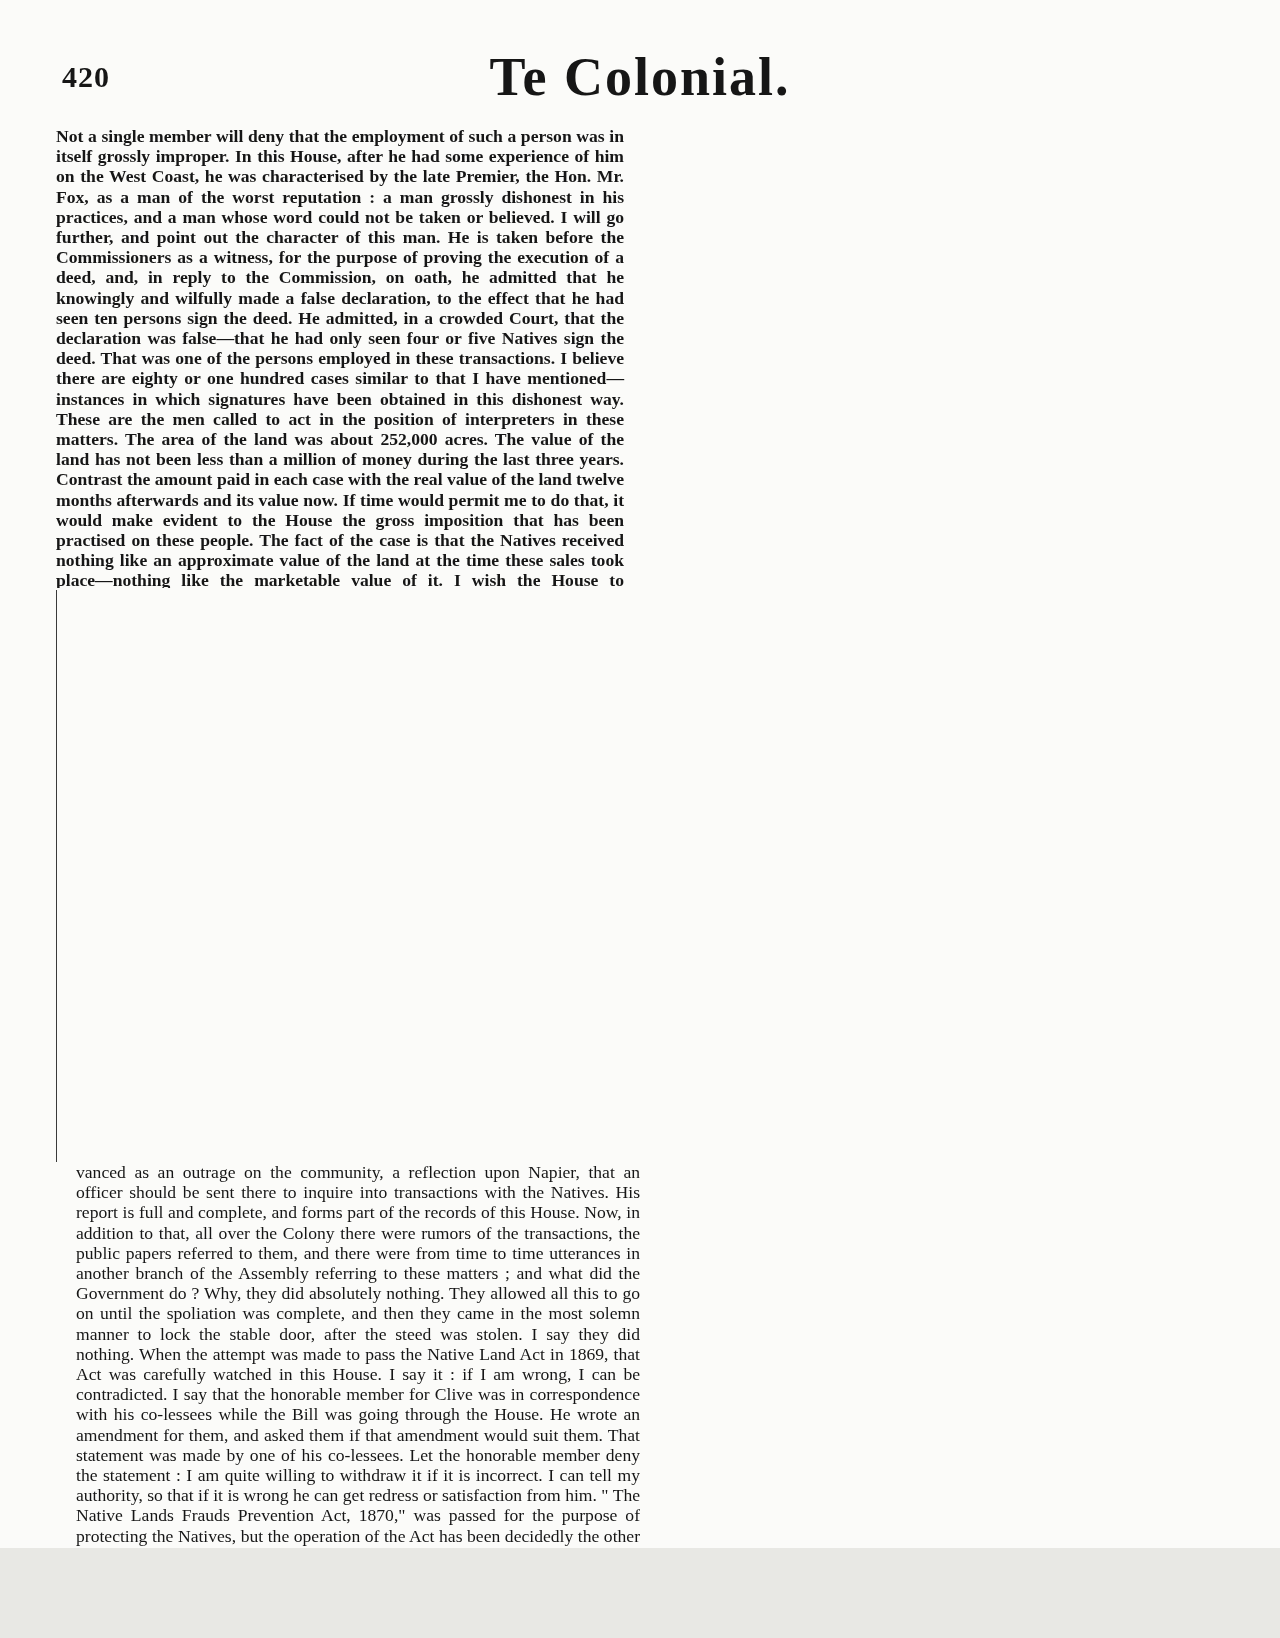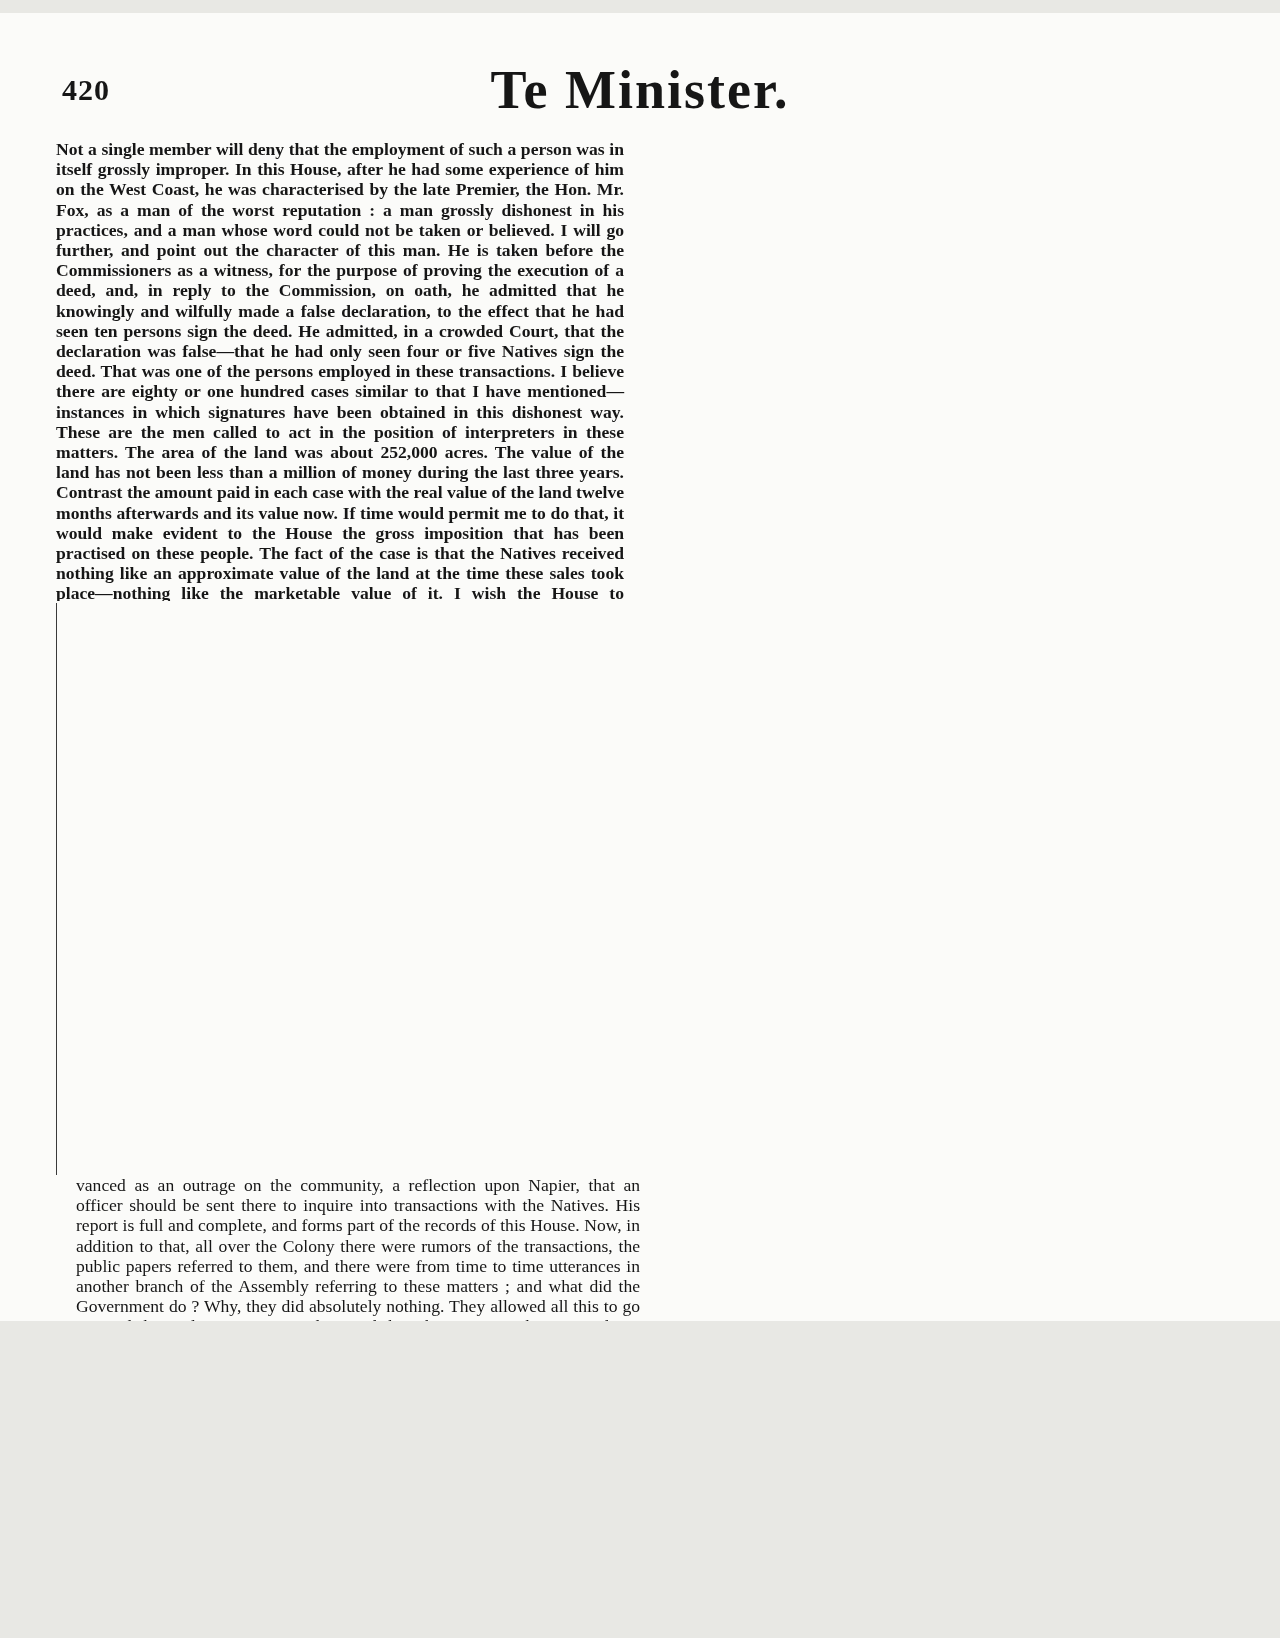--- a/index.html
+++ b/index.html
@@ -3,22 +3,22 @@
 <meta charset="utf-8">
 <style>
   html, body {
     margin: 0;
     padding: 0;
     background: #e8e8e4;
   }
   .page {
     position: relative;
     width: 1280px;
-    height: 1308px;
-    margin: 13px auto;
+    height: 1548px;
+    margin: 0 auto;
     background: #fbfbf9;
     color: #161616;
     font-family: "Liberation Serif", "DejaVu Serif", serif;
     overflow: hidden;
     box-sizing: border-box;
   }
   .masthead {
     position: relative;
     height: 70px;
     margin-top: 42px;
@@ -70,20 +70,20 @@
     margin-top: 2px;
     height: 1452px;
   }
 </style>
 </head>
 <body>
 
 <div class="page">
   <header class="masthead">
     <span class="page-number">420</span>
-    <h1 class="title">Te Minister.</h1>
+    <h1 class="title">Te Colonial.</h1>
   </header>
   <main class="columns">
     <div class="column left">Not a single member will deny that the employment of such a person was in itself grossly improper. In this House, after he had some experience of him on the West Coast, he was characterised by the late Premier, the Hon. Mr. Fox, as a man of the worst reputation : a man grossly dishonest in his practices, and a man whose word could not be taken or believed. I will go further, and point out the character of this man. He is taken before the Commissioners as a witness, for the purpose of proving the execution of a deed, and, in reply to the Commission, on oath, he admitted that he knowingly and wilfully made a false declaration, to the effect that he had seen ten persons sign the deed. He admitted, in a crowded Court, that the declaration was false—that he had only seen four or five Natives sign the deed. That was one of the persons employed in these transactions. I believe there are eighty or one hundred cases similar to that I have mentioned—instances in which signatures have been obtained in this dishonest way. These are the men called to act in the position of interpreters in these matters. The area of the land was about 252,000 acres. The value of the land has not been less than a million of money during the last three years. Contrast the amount paid in each case with the real value of the land twelve months afterwards and its value now. If time would permit me to do that, it would make evident to the House the gross imposition that has been practised on these people. The fact of the case is that the Natives received nothing like an approximate value of the land at the time these sales took place—nothing like the marketable value of it. I wish the House to remember that these transactions occupied the period of time between 1867 and 1872—that is, roughly speaking, from four to five years. This thing was going on in broad daylight ; there was no attempt at disguise or concealment ; there was no sense of shame in connection with the transaction ; on the contrary, it was looked upon as the proper thing to do. The Natives could get goods from the storekeepers in the town, and grog from the public-house keepers in the country, until their means were hopelessly gone. It may be asked, is it possible that all these things went on for such a number of years without any remonstrance or report on the part of the inhabitants of the country ? To the credit of our race, there were intimations given to the Government of the existence of such a state of things. In the first place, Major Heaphy was appointed Native Reserves Commissioner at a very large salary, for the express purpose of protecting the Natives against transactions of this kind. He was sent up to the Province of Hawke's Bay. The documents which he furnished are matters of public record, and access can be had to them by members of this House. The documents, reports, and statements abundantly prove the existence of this state of things. And what did he do ? Why, out of all these lands, and in respect of all these transactions, the only man whose land was protected was my honorable friend the member for East Coast ; he was the only man able to look after his own land ; but every one else was allowed to drift to destruction. I am going to make a statement with regard to the case of the Native Minister, who will have an opportunity of contradicting me if he thinks proper. It is remarkable that at the moment Major Heaphy began to put his finger upon the transaction in which the Native Minister was personally concerned, he had his instructions to return to Wellington, and had to return and leave these things undone. After Major Heaphy returned, Colonel Haultain was sent there, and his report is also in the Blue Books. It is a most elaborate report, and it establishes every point I take up with regard to the Native Lands Act. It points out the defects, deficiencies, and injustice, and it shows how things have been done in Hawke's Bay. What happened to Colonel Haultain ? He had only been in the Province a short time when a tremendous row was made in the newspapers of the Province. I do not know that he had to fly away, but he did go away, leaving the work undone. It was</div>
     <div class="divider"></div>
     <div class="column right">vanced as an outrage on the community, a reflection upon Napier, that an officer should be sent there to inquire into transactions with the Natives. His report is full and complete, and forms part of the records of this House. Now, in addition to that, all over the Colony there were rumors of the transactions, the public papers referred to them, and there were from time to time utterances in another branch of the Assembly referring to these matters ; and what did the Government do ? Why, they did absolutely nothing. They allowed all this to go on until the spoliation was complete, and then they came in the most solemn manner to lock the stable door, after the steed was stolen. I say they did nothing. When the attempt was made to pass the Native Land Act in 1869, that Act was carefully watched in this House. I say it : if I am wrong, I can be contradicted. I say that the honorable member for Clive was in correspondence with his co-lessees while the Bill was going through the House. He wrote an amendment for them, and asked them if that amendment would suit them. That statement was made by one of his co-lessees. Let the honorable member deny the statement : I am quite willing to withdraw it if it is incorrect. I can tell my authority, so that if it is wrong he can get redress or satisfaction from him. " The Native Lands Frauds Prevention Act, 1870," was passed for the purpose of protecting the Natives, but the operation of the Act has been decidedly the other way ; it has been sedulously used, and is now only available in protecting these land transactions. Every transaction is protected by the Native Lands Frauds Prevention Act. The Commissioner exercises all the functions of a Judge of the Supreme Court. I will state a case in point to illustrate what I say· In one of these blocks, where the alienation is made on the ground to which I refer, it is disputed by the Natives as an unfair transaction. That Maori signs another deed, and takes it to the Native Land Court Commissioner. He finds a bogus deed on the registry before, and he will not take the proper deed. The Native is put out of Court, and has no remedy. The House will wonder why it was that, in the face of all these transactions, with all this notice of the system, the Government remained inactive. I have apparently answered that question. I have pointed out that one member of the Government—the chief head of the Province and the General Government Agent—the person who in that Province exercised the functions and powers of the Colonial Government—was himself a party to transactions of this kind. That very fact explains this inaction. If he had exposed the cases at once, the whole of these people would have been up in arms against him, and his own speculations would have been imperilled. Now, there was one other person to whom the Natives might have looked for redress under these circumstances, and that person was the Native Minister. I have said before that I am not disposed to be the promoter of any disturbance—that I am not in the habit of making accusations against persons of improper practices ; I would a thousand times prefer not to have to make statements of this character with regard to the Native Mintster than that I should have to make them. The Native Minister was called in, and the same circumstances as applied to the honorable member for Clive applies to him ; he had no power to interfere. He had his own transactions, and, if he had jumped upon the people in regard to their matters, he would have been liable to be jumped upon in his own matters. The Native Minister has, roughly speaking, acquired 20,000 acres of land within twelve or fifteen miles of the capital of Hawke's Bay—land of such value that 20,000 acres would be as valuable as 200,000 in any other part of the North Island except on the coast of Taranaki. The land, as I have said, is within twelve or fifteen miles of the town ; it is of the best quality, and eminently fitted for settlement—land which ought to have been the property of the tribe. I shall not weary the House with the details of the transaction ; but I may say this much : that it began</div>
   </main>
 </div>
 
 </body></html>

